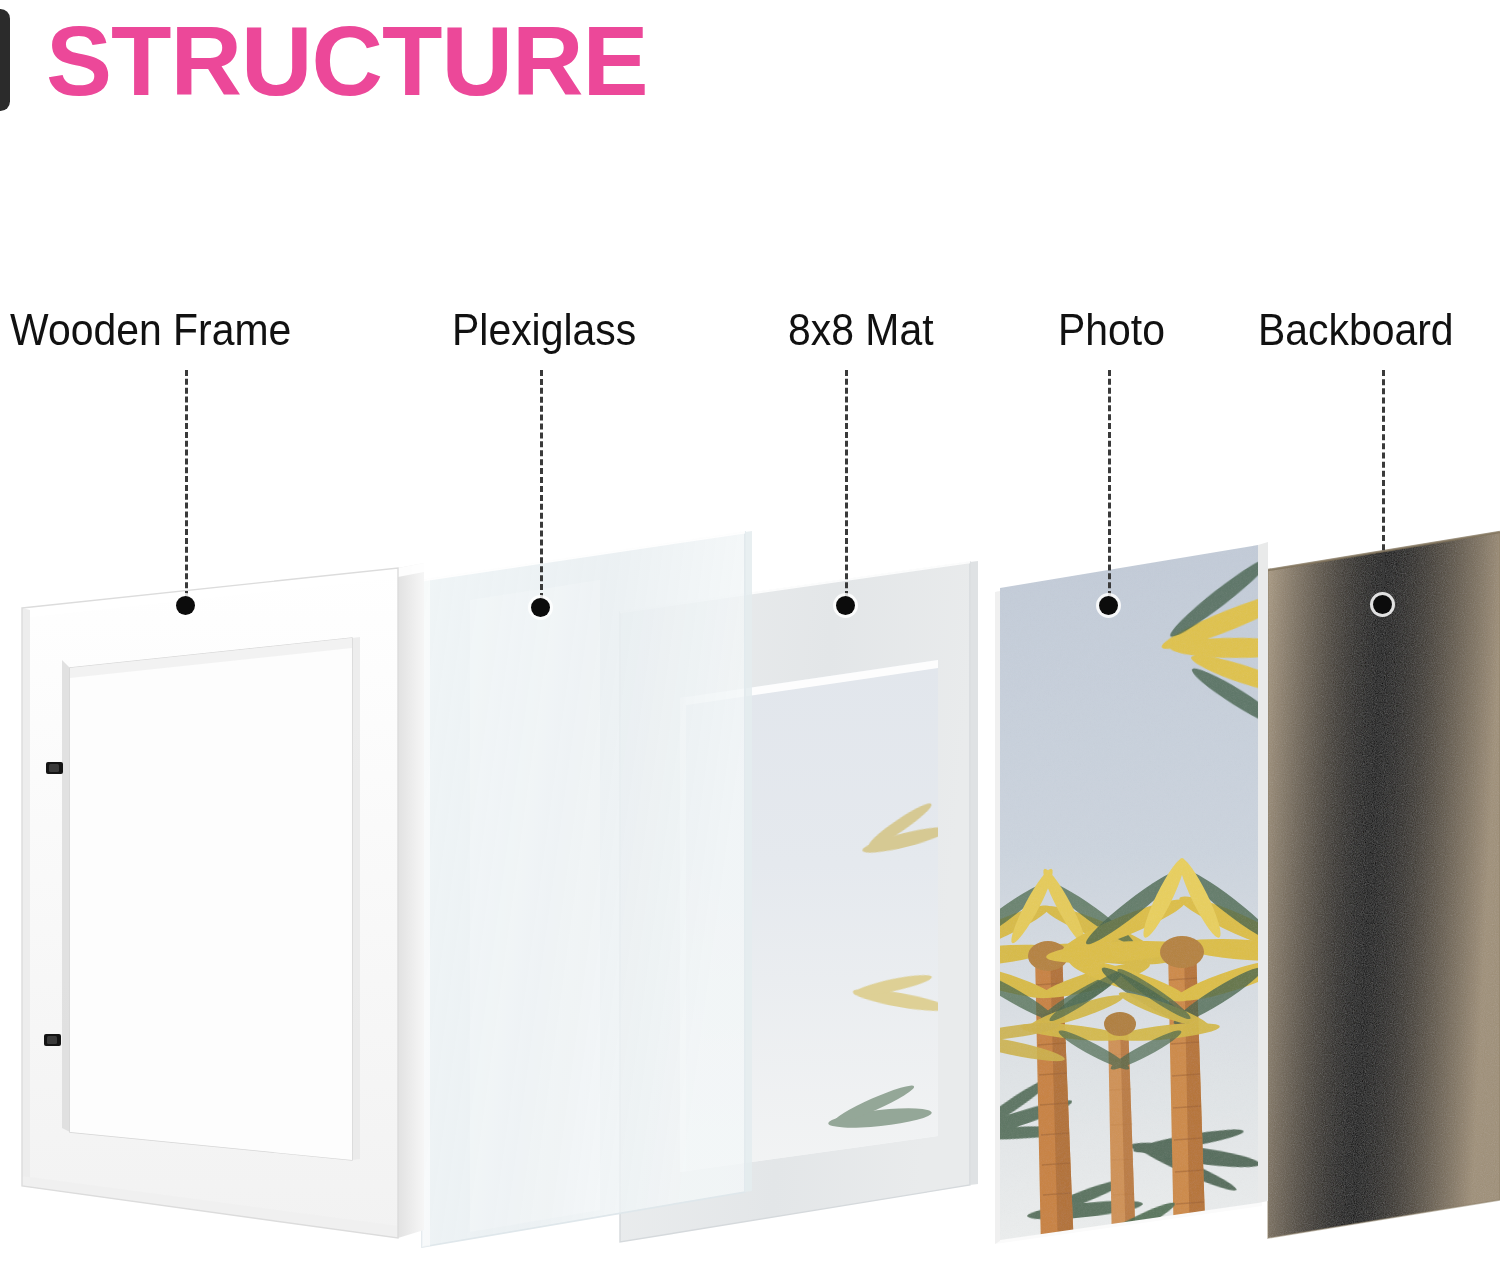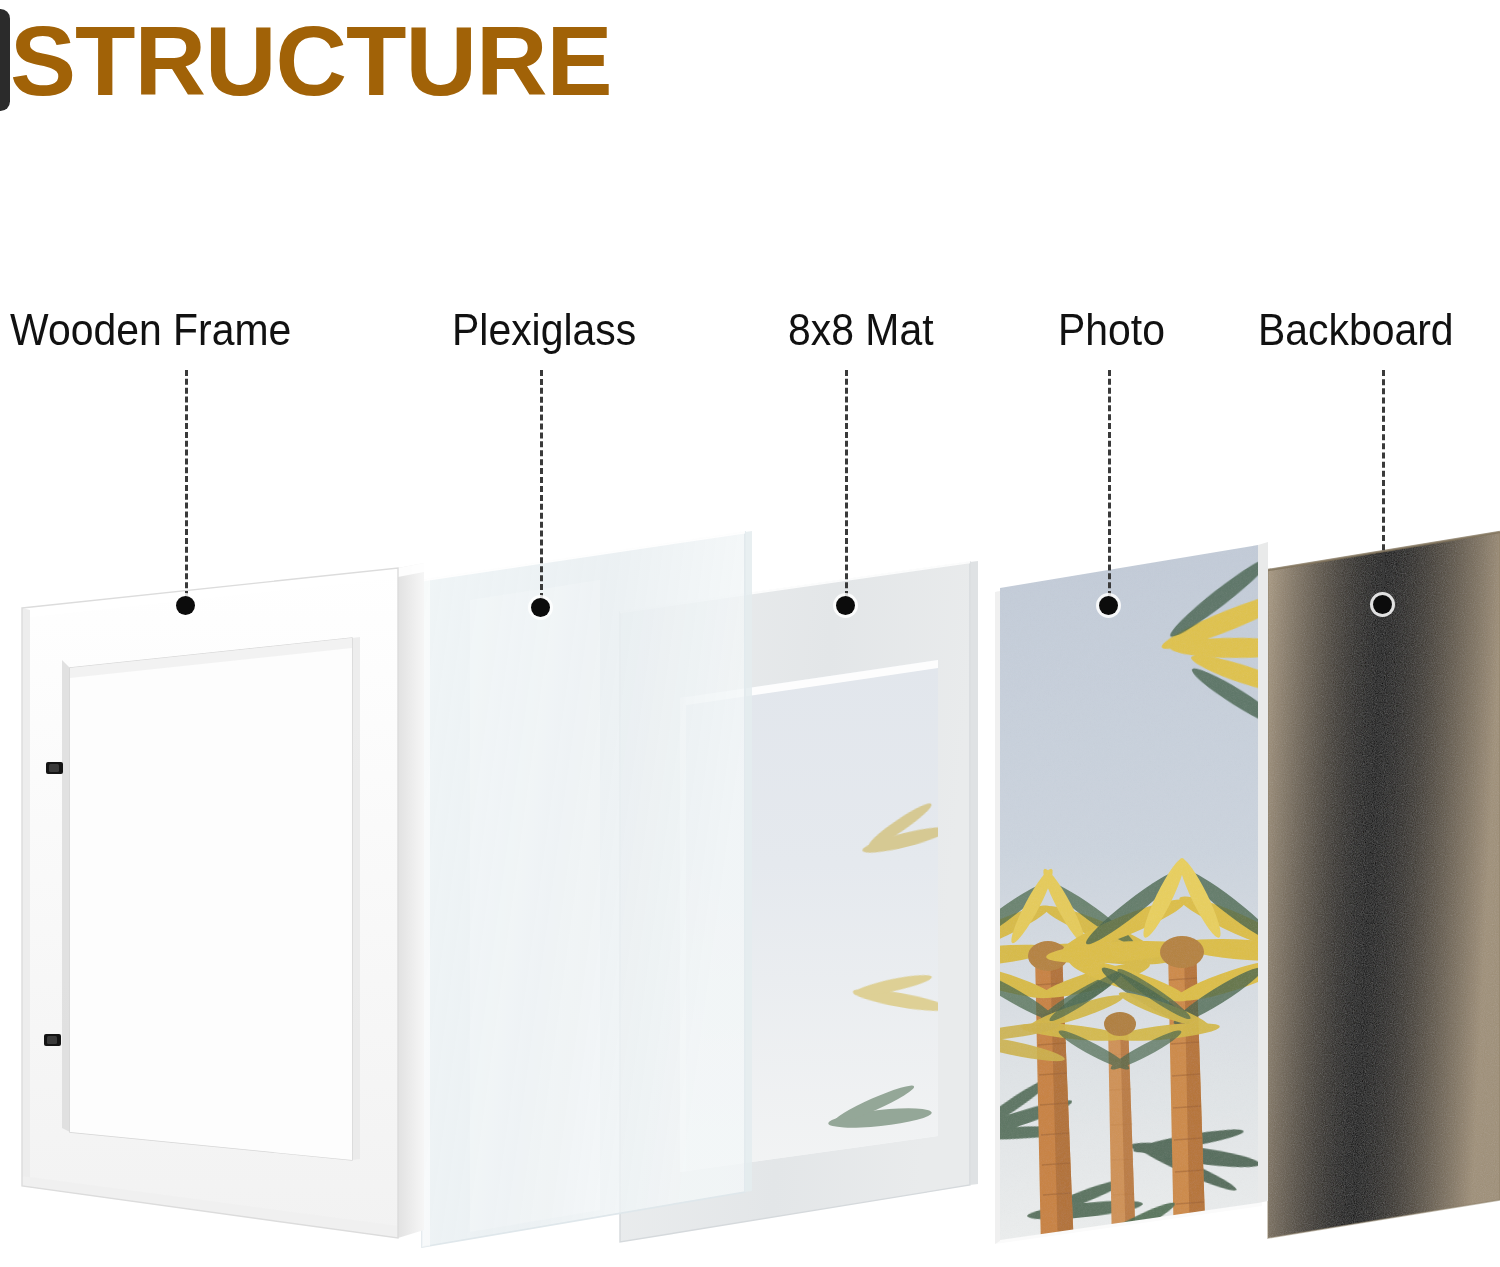--- a/index.html
+++ b/index.html
@@ -26,23 +26,24 @@
     align-items: center;
   }
   #title-accent {
     width: 19px;
     height: 102px;
     margin-left: -9px;
     background: #2b2b2b;
     border-radius: 10px;
   }
   #title-text {
+    margin-left: 36px;
     font-size: 99px;
     font-weight: bold;
-    color: #a16207;
+    color: #ec4899;
     letter-spacing: -1px;
     line-height: 1;
     font-family: "Liberation Sans", sans-serif;
     white-space: nowrap;
   }
 
   
   .callout-label {
     position: absolute;
     font-size: 44px;

